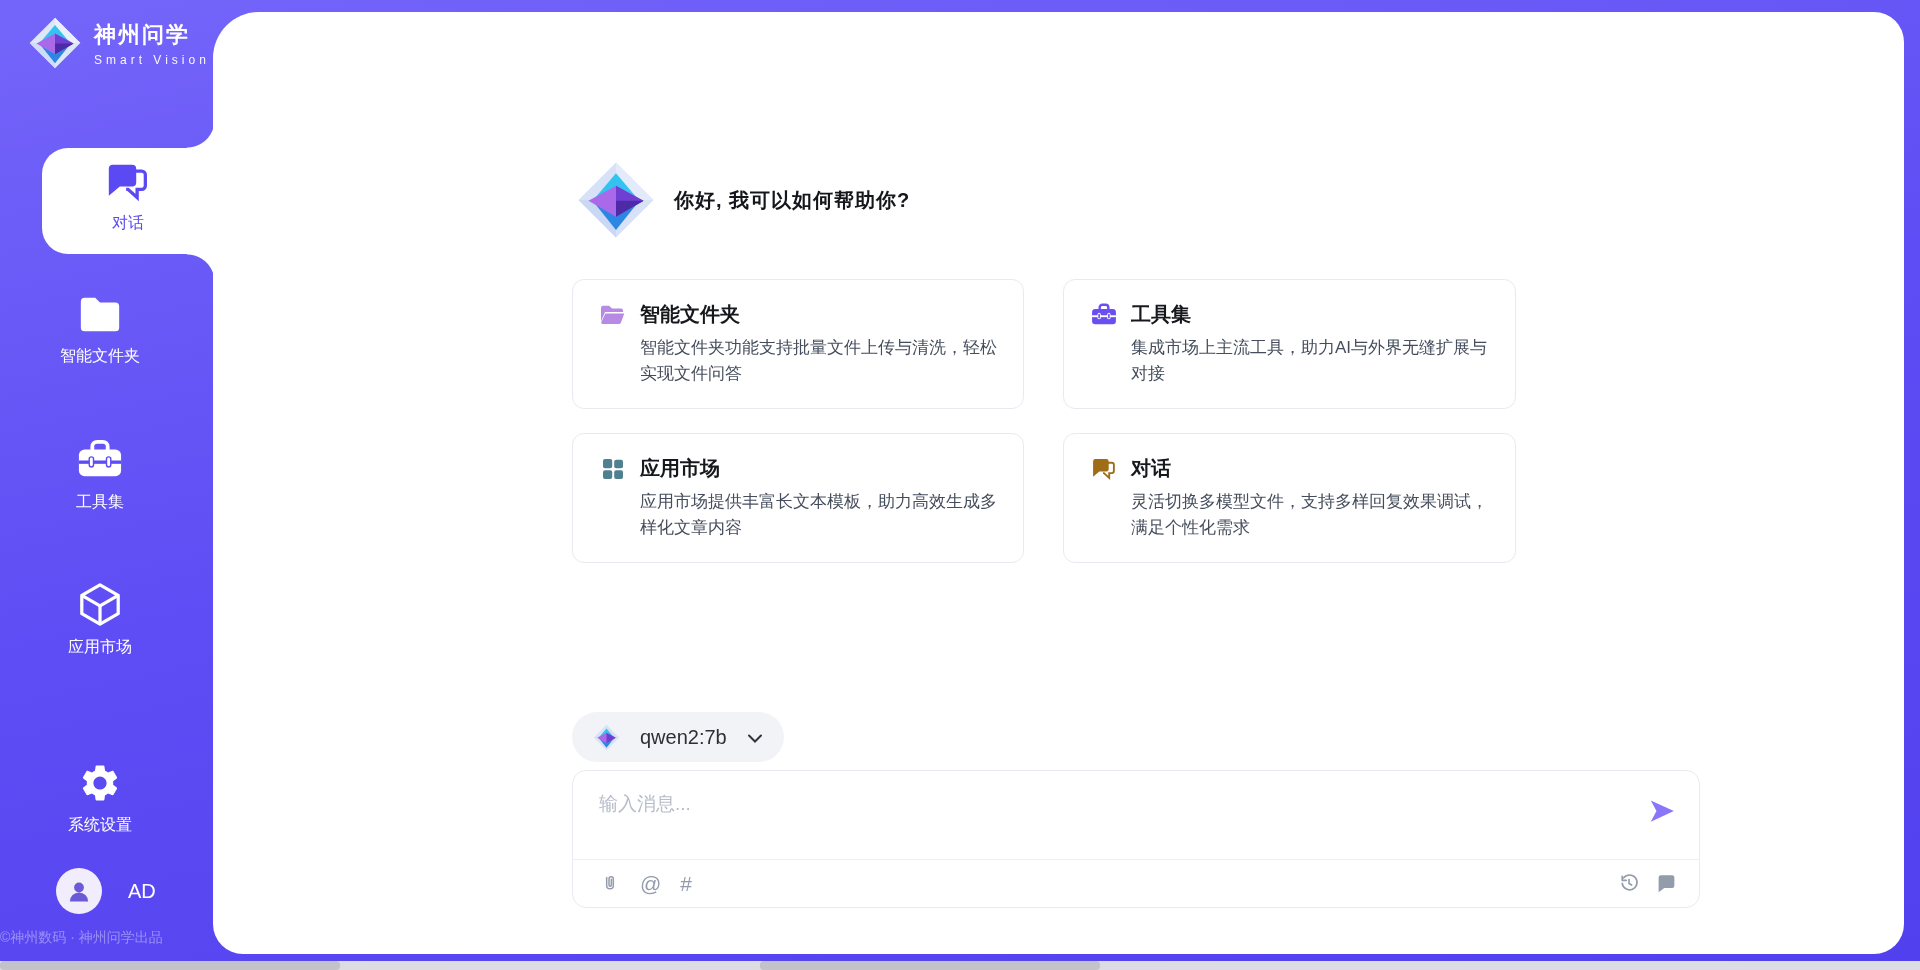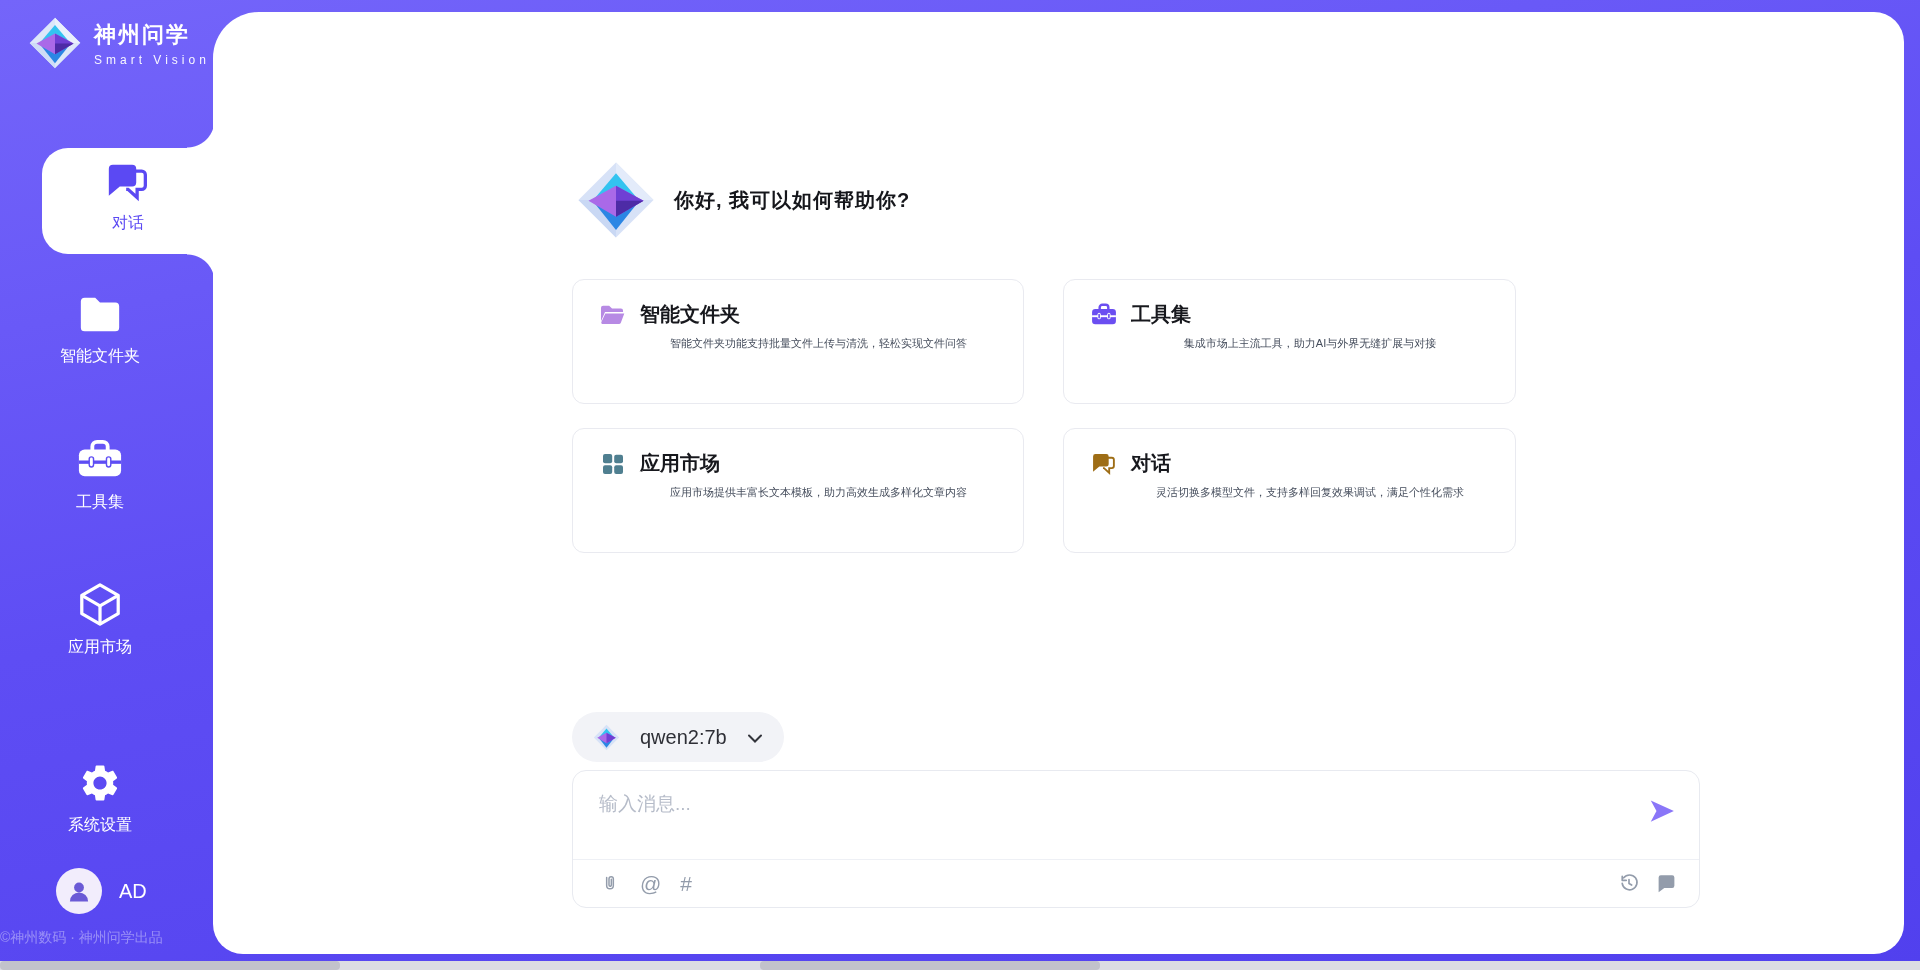--- a/index.html
+++ b/index.html
@@ -27,40 +27,40 @@
   .nav-bubble::after  { content:""; position:absolute; right:0; bottom:-28px; width:28px; height:28px;
                 background:radial-gradient(circle 28px at 0 100%, rgba(255,255,255,0) 27px, #fff 28px); }
   .nav-bubble .inner { position:absolute; left:16px; top:12px; width:140px;
                 display:flex; flex-direction:column; align-items:center; gap:9px; color:#5b49f3; }
   .nav-item { position:absolute; left:0; width:200px; display:flex; flex-direction:column;
               align-items:center; gap:10px; color:#fff; z-index:2; cursor:pointer; }
   .nav-label { font-size:16px; }
   .nav-icon { width:46px; height:44px; display:flex; align-items:center; justify-content:center; }
   .nav-item-2 { top:292px; } .nav-item-3 { top:438px; } .nav-item-4 { top:583px; } .nav-item-5 { top:761px; }
 
-  .user-row { position:absolute; left:56px; top:868px; display:flex; align-items:center; gap:17px; z-index:2; cursor:pointer; }
+  .user-row { position:absolute; left:56px; top:868px; display:flex; align-items:center; gap:26px; z-index:2; cursor:pointer; }
   .avatar { width:46px; height:46px; border-radius:50%; background:#f2edfc;
             display:flex; align-items:center; justify-content:center; overflow:hidden; }
   .user-name { color:#fff; font-size:20px; }
   .copyright { position:absolute; left:0; top:929px; font-size:14px; color:rgba(255,255,255,.38); z-index:2; }
 
   
   .greet { position:absolute; left:576px; top:160px; display:flex; align-items:center; gap:18px; z-index:2; }
   .greet .dia { width:80px; height:80px; }
   .greet-title { font-size:20px; font-weight:700; color:#15161b; letter-spacing:1px; }
 
   
   .cards { position:absolute; left:572px; top:279px; width:944px; z-index:2;
            display:grid; grid-template-columns:452px 453px; column-gap:39px; row-gap:24px; }
   .card { background:#fff; border:1px solid #e9eaf0; border-radius:12px;
           padding:21px 26px 22px; min-height:125px; cursor:pointer; }
   .card-head { display:flex; align-items:center; gap:14px; }
   .card-icon { width:27px; height:25px; display:flex; align-items:center; justify-content:center; }
   .card-title { font-size:20px; font-weight:700; color:#17181d; }
-  .card-desc { margin:7px 0 0 41px; font-size:11px; color:#454d5c; line-height:1.5;text-align:center; }
+  .card-desc { margin:7px 0 0 41px; font-size:17px; color:#454d5c; line-height:1.5; }
 
   
   .model-pill { position:absolute; left:572px; top:712px; height:50px; z-index:2;
                 display:inline-flex; align-items:center; gap:20px; padding:0 21px;
                 border-radius:25px; background:#f2f3f7; cursor:pointer; }
   .model-pill .dia { width:27px; height:27px; }
   .model-name { font-size:20px; color:#2e2f36; }
   .chev { width:16px; height:11px; color:#33343b; margin-top:2px; }
 
   .composer { position:absolute; left:572px; top:770px; width:1128px; height:138px; z-index:2;

